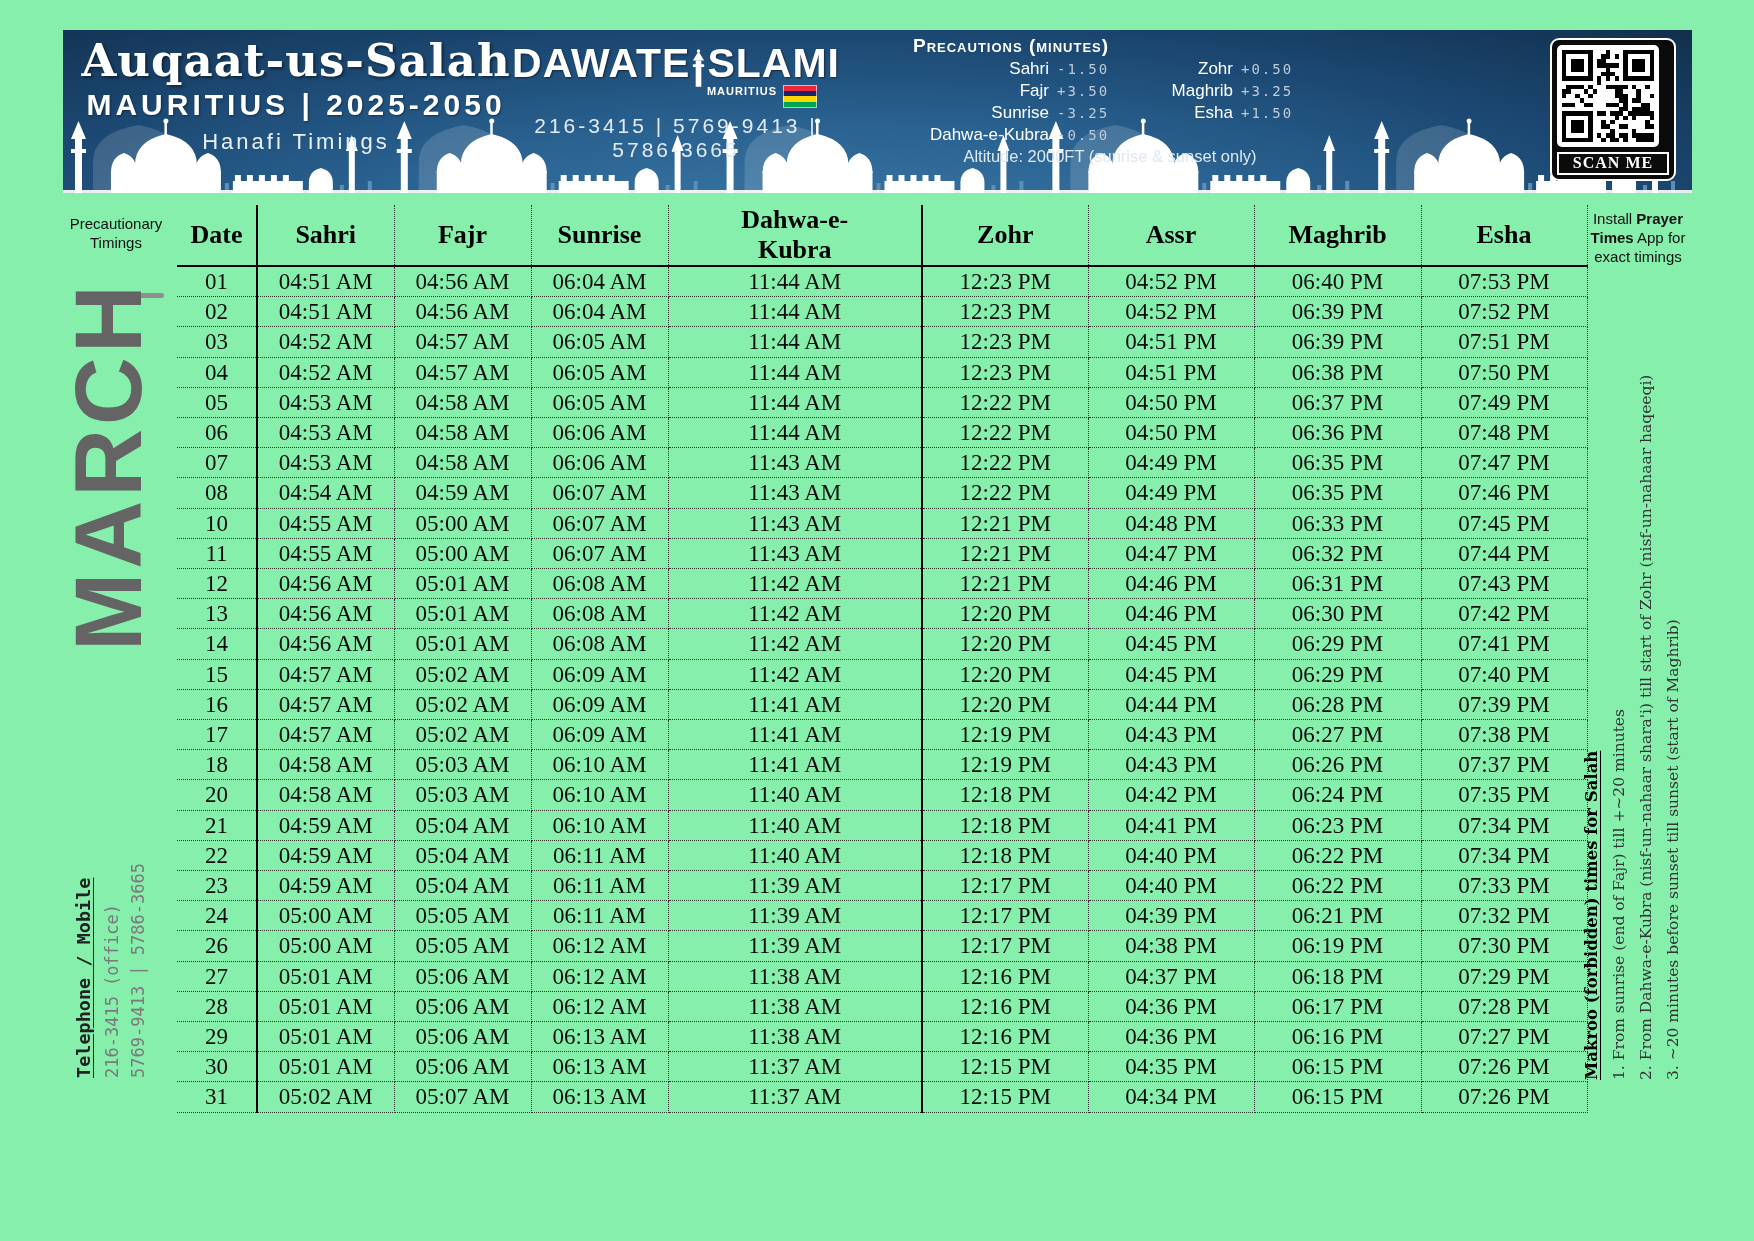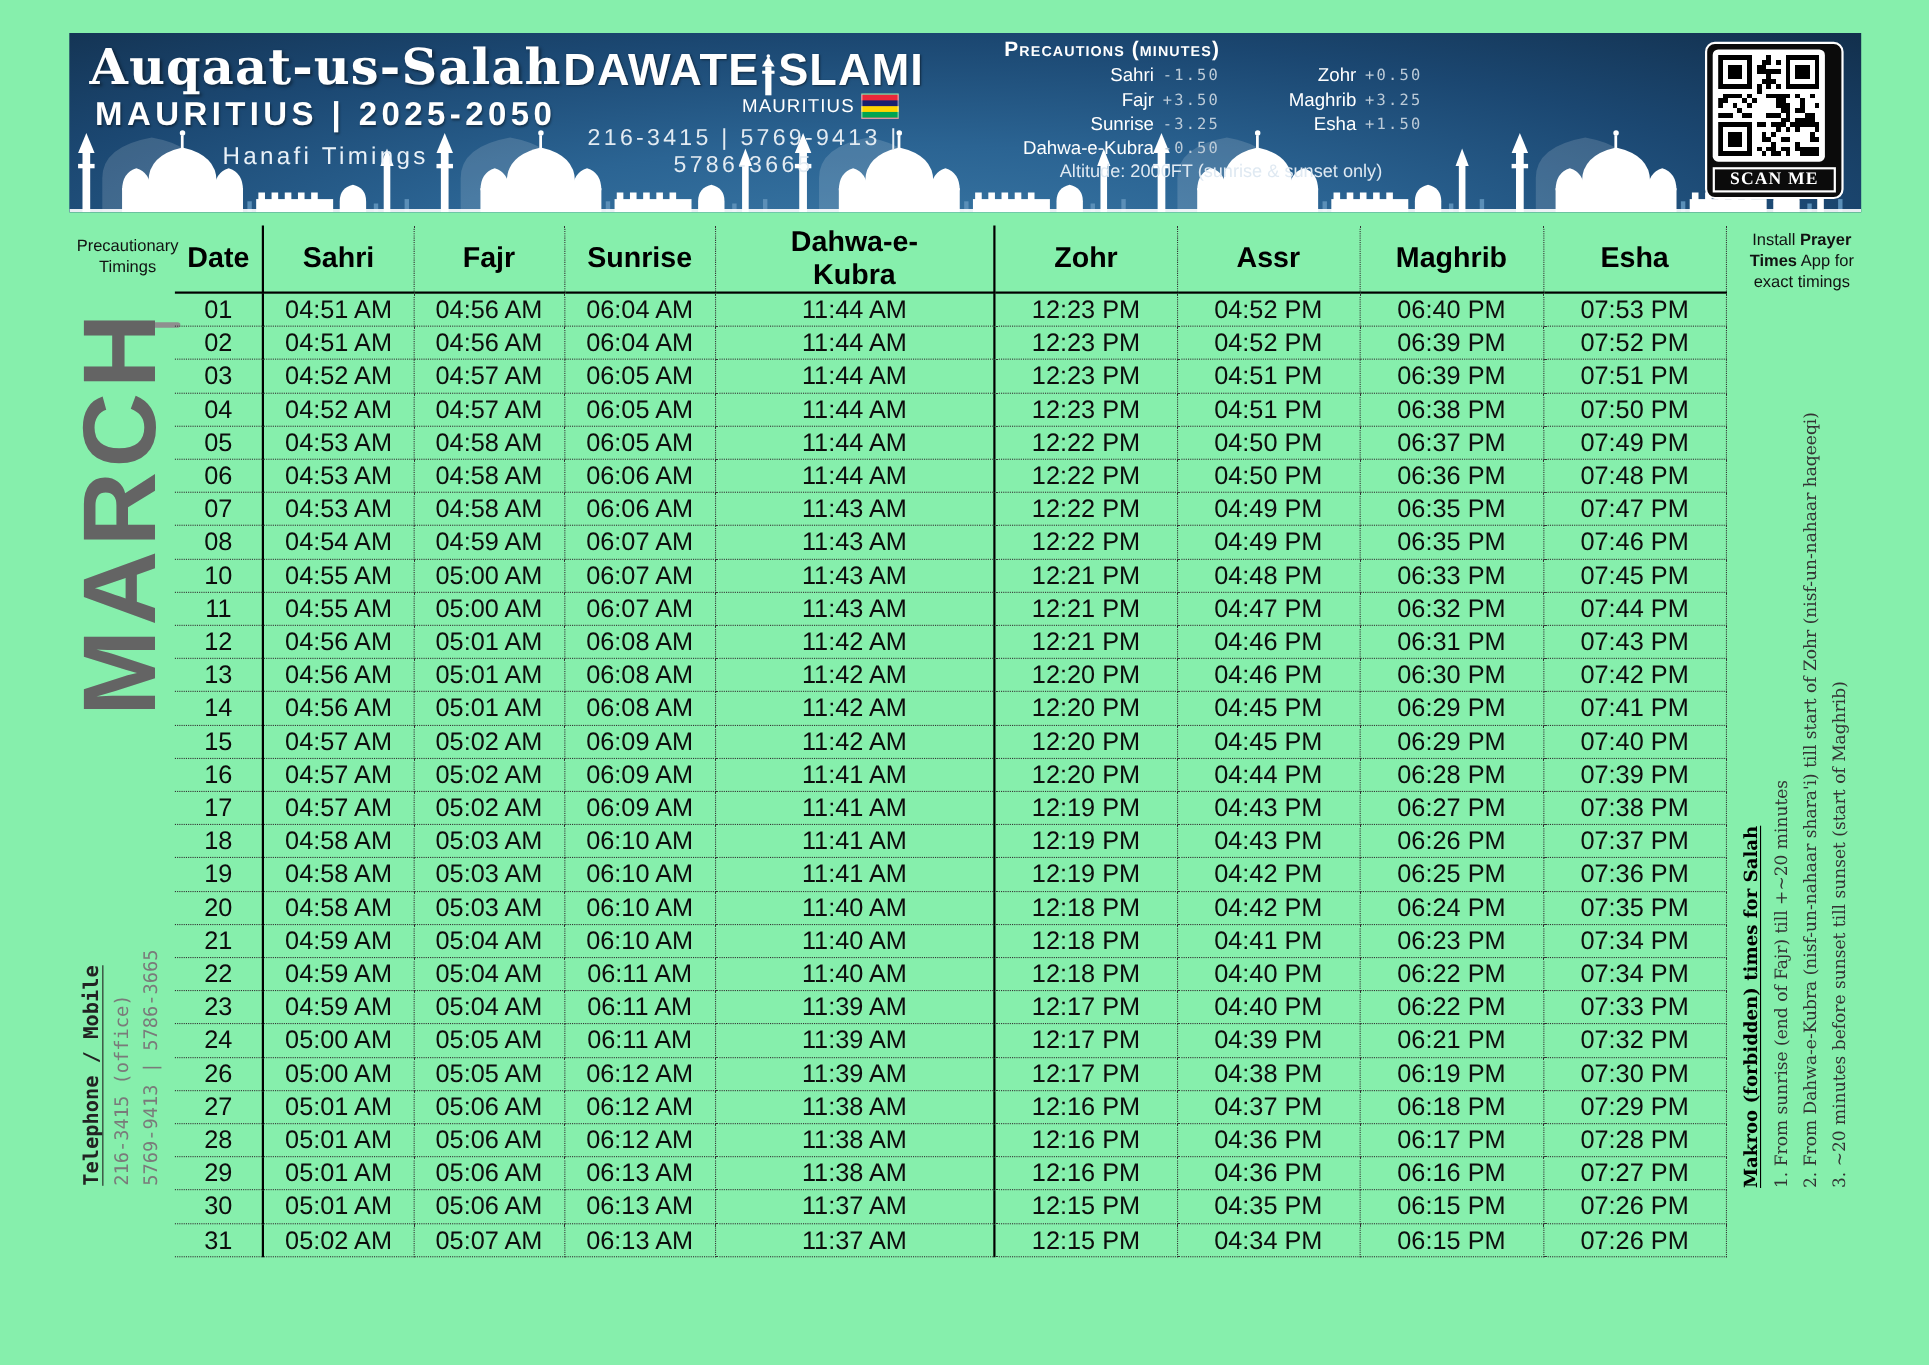--- a/index.html
+++ b/index.html
@@ -11,22 +11,22 @@
         background:radial-gradient(ellipse at 46% 135%, #3d7ca9 0%, #2b6493 38%, #1b4771 70%, #122f4c 100%);}
   .skyline{position:absolute;left:0;bottom:0;width:1629px;height:86px;}
   .hero-left{position:absolute;left:18px;top:6px;width:430px;text-align:center;color:#fff;z-index:2;}
   .hero-title{font-family:"DejaVu Serif",serif;font-weight:bold;font-size:45px;letter-spacing:1px;
               text-shadow:2px 2px 3px rgba(0,0,0,.45);line-height:1.1;}
   .hero-sub{font-size:30px;font-weight:bold;letter-spacing:4px;margin-top:2px;text-shadow:1px 1px 2px rgba(0,0,0,.4);}
   .hero-sub2{font-size:22px;letter-spacing:3px;color:#e9f1f8;margin-top:7px;}
   .hero-logo{position:absolute;left:448px;top:10px;width:330px;text-align:center;color:#fff;z-index:2;}
   .logo-row{display:flex;align-items:flex-end;justify-content:center;gap:1px;
             font-weight:bold;font-size:41px;letter-spacing:1px;text-shadow:1px 1px 2px rgba(0,0,0,.5);}
-  .logo-region{display:flex;align-items:center;justify-content:flex-end;gap:6px;
-               font-weight:normal;font-size:17px;letter-spacing:1px;margin:-2px 24px 0 0;}
+  .logo-region{display:flex;justify-content:flex-end;gap:6px;
+               font-weight:bold;font-size:11px;letter-spacing:1px;margin:-2px 24px 0 0;}
   .flag{display:inline-block;width:32px;height:21px;border:1px solid rgba(255,255,255,.6);
         background:linear-gradient(180deg,#EA2839 0 25%,#1A206D 25% 50%,#FFD500 50% 75%,#00A551 75% 100%);}
   .phones{font-size:21px;letter-spacing:3px;color:#e3ebf2;margin-top:6px;}
 
   .precautions{position:absolute;left:792px;top:5px;width:440px;color:#fff;z-index:2;}
   .prec-title{font-variant:small-caps;font-weight:bold;font-size:19px;letter-spacing:1px;margin-left:58px;}
   .prec-cols{display:flex;gap:22px;margin-left:46px;margin-top:1px;}
   .prec-row{display:flex;justify-content:flex-end;line-height:21px;}
   .prec-col1 .prec-row{width:218px;}
   .prec-col2 .prec-row{width:162px;}
@@ -56,22 +56,22 @@
 
   
   .install{position:absolute;left:1580px;top:210px;width:116px;text-align:center;
            font-size:15px;line-height:1.25;color:#111;}
   .makroo{position:absolute;left:1578px;top:266px;width:122px;height:814px;
           font-family:"DejaVu Serif",serif;line-height:1.72;}
   .makroo-title{font-weight:bold;font-size:16.5px;color:#000;text-decoration:underline;}
   .makroo-item{font-size:15.5px;color:#333;}
 
   
-  .tt{position:absolute;left:159px;top:205px;width:1410px;border-collapse:collapse;table-layout:fixed;
-      font-family:Liberation Sans, sans-serif;}
+  .tt{position:absolute;left:177px;top:205px;width:1410px;border-collapse:collapse;table-layout:fixed;
+      font-family:Liberation Serif, serif;}
   .tt th{font-size:26px;font-weight:bold;height:58px;vertical-align:middle;text-align:center;
          border-bottom:2.5px solid #000;color:#000;padding:0;}
   .tt td{font-size:23px;height:29.2px;line-height:29.2px;text-align:center;vertical-align:middle;
          border-bottom:1.5px dotted #333;color:#0d0d0d;padding:0;white-space:nowrap;}
   .tt th:not(:first-child):not(:nth-child(5)),
   .tt td:not(:first-child):not(:nth-child(5)){border-right:1.5px dotted #333;}
   .tt th:first-child,.tt td:first-child,
   .tt th:nth-child(5),.tt td:nth-child(5){border-right:2.5px solid #000;}
   .tt th:nth-child(5) .thx{display:inline-block;max-width:162px;line-height:1.15;}
 </style>
@@ -535,31 +535,20 @@
           <td>04:58 AM</td>
           <td>05:03 AM</td>
           <td>06:10 AM</td>
           <td>11:41 AM</td>
           <td>12:19 PM</td>
           <td>04:43 PM</td>
           <td>06:26 PM</td>
           <td>07:37 PM</td>
         </tr>
         <tr>
-          <td>19</td>
-          <td>04:58 AM</td>
-          <td>05:03 AM</td>
-          <td>06:10 AM</td>
-          <td>11:41 AM</td>
-          <td>12:19 PM</td>
-          <td>04:42 PM</td>
-          <td>06:25 PM</td>
-          <td>07:36 PM</td>
-        </tr>
-        <tr>
           <td>20</td>
           <td>04:58 AM</td>
           <td>05:03 AM</td>
           <td>06:10 AM</td>
           <td>11:40 AM</td>
           <td>12:18 PM</td>
           <td>04:42 PM</td>
           <td>06:24 PM</td>
           <td>07:35 PM</td>
         </tr>

